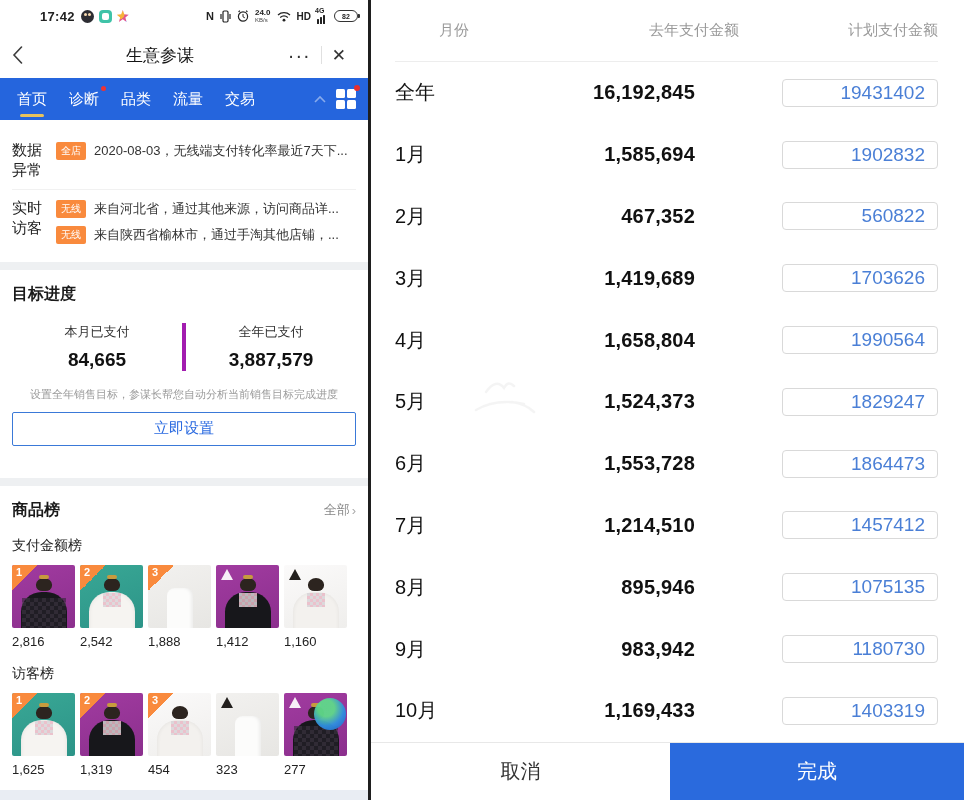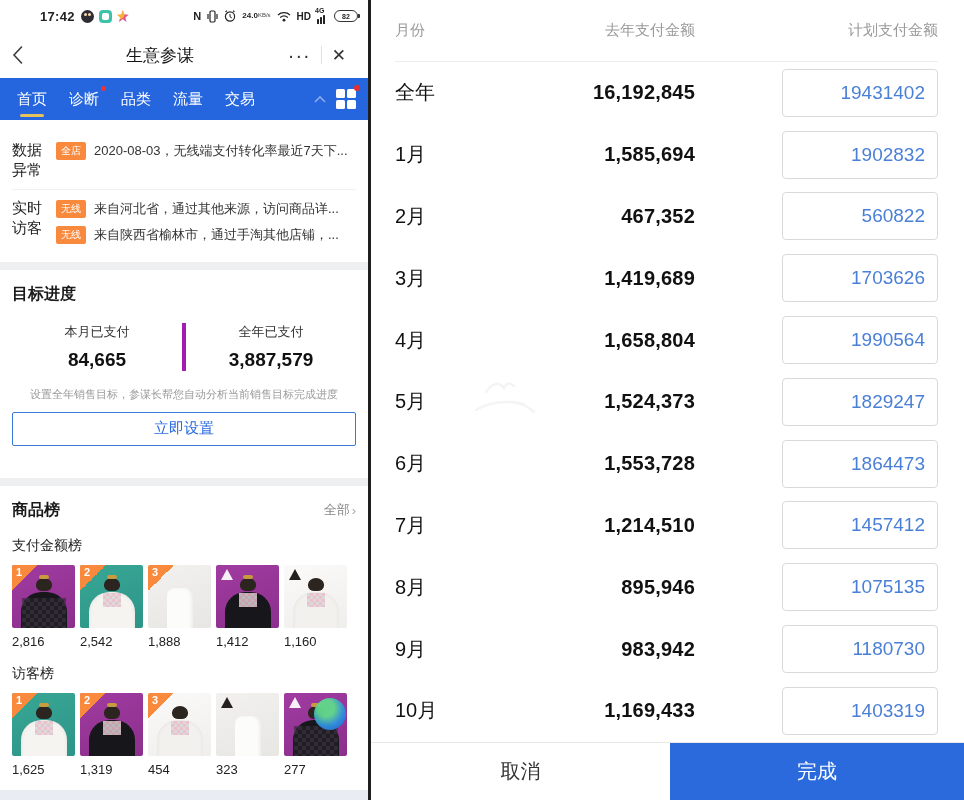--- a/index.html
+++ b/index.html
@@ -23,21 +23,21 @@
     border-radius:50%; background:#f7d9b0; box-shadow:4px 0 0 #f7d9b0; }
   .sb-app { width:13px; height:13px; border-radius:4px; background:#3fc3a8; position:relative; }
   .sb-app::after{ content:""; position:absolute; inset:3px; background:#fff; border-radius:2px; }
   .sb-star { width:12px; height:12px;
     background:radial-gradient(circle at 30% 40%, #f6b13a 0 35%, #e2588c 36% 70%, #8e66d8 71%);
     clip-path:polygon(50% 0,63% 35%,100% 40%,72% 62%,82% 100%,50% 78%,18% 100%,28% 62%,0 40%,37% 35%); }
   .sb-spacer { flex:1; }
   .sb-right { display:flex; align-items:center; gap:6px; }
   .sb-n { font-weight:700; font-size:11px; }
   .sb-ico svg { display:block; }
-  .sb-speed { display:flex; flex-direction:row; line-height:1; }
+  .sb-speed { display:flex; flex-direction:column; line-height:1; }
   .sb-speed .v { font-size:8px; font-weight:700; }
   .sb-speed .u { font-size:6px; color:#444; }
   .sb-hd { font-size:10px; font-weight:700; }
   .sb-sig { display:flex; align-items:flex-end; gap:1px; position:relative; padding-top:6px; }
   .sb-sig i { width:2px; background:#222; display:block; border-radius:.5px; }
   .sb-sig i:nth-child(1){height:3px}.sb-sig i:nth-child(2){height:5px}
   .sb-sig i:nth-child(3){height:7px}.sb-sig i:nth-child(4){height:9px}
   .sb-sig .g { position:absolute; top:-2px; left:-2px; font-size:7px; font-weight:700; }
   .sb-batt { width:24px; height:12px; border:1px solid #333; border-radius:6px;
     display:flex; align-items:center; justify-content:center; font-size:7px; font-weight:700;
@@ -149,31 +149,31 @@
 
   .phone-bottom { height:10px; background:#e9edf3; }
 
   
   .sheet { flex:1; height:800px; background:#fff; display:flex; flex-direction:column;
     position:relative; }
   .watermark { position:absolute; left:45px; top:372px; opacity:.10; pointer-events:none; }
   .tbl { flex:1; display:flex; flex-direction:column; padding:0 26px 0 24px; overflow:hidden; }
   .tbl-head { height:62px; display:flex; align-items:center; border-bottom:1px solid #ededed;
     font-size:15px; color:#9a9a9a; }
-  .col-month { width:110px; }
+  .col-month { width:110px;margin-left:44px; }
   .col-last { width:190px; text-align:right; }
   .col-gap { width:80px; }
   .col-plan { flex:1; text-align:right; }
   .tbl-row { height:61.8px; display:flex; align-items:center; }
   .row-month { width:110px; font-size:20px; color:#111; }
   .row-last { width:190px; text-align:right; font-size:20px; font-weight:600; color:#111;
     letter-spacing:.2px; }
   .row-gap { width:80px; }
   .row-plan { flex:1; display:flex; justify-content:flex-end; }
-  .plan-input { width:156px; height:48px; border:1px solid #d9d9d9; border-radius:4px;
+  .plan-input { width:156px; height:28px; border:1px solid #d9d9d9; border-radius:4px;
     text-align:right; padding:0 12px; font-size:19px; color:#4a7fd6;
     font-family:inherit; background:#fff; outline:none; }
 
   .sheet-footer { height:58px; display:flex; border-top:1px solid #e8e8e8; flex:none; }
   .btn-cancel { flex:1; background:#fff; border:none; font-size:20px; color:#333;
     cursor:pointer; font-family:inherit; }
   .btn-done { width:294px; background:#2a6add; border:none; font-size:20px; color:#fff;
     cursor:pointer; font-family:inherit; }
 </style>
 </head>

